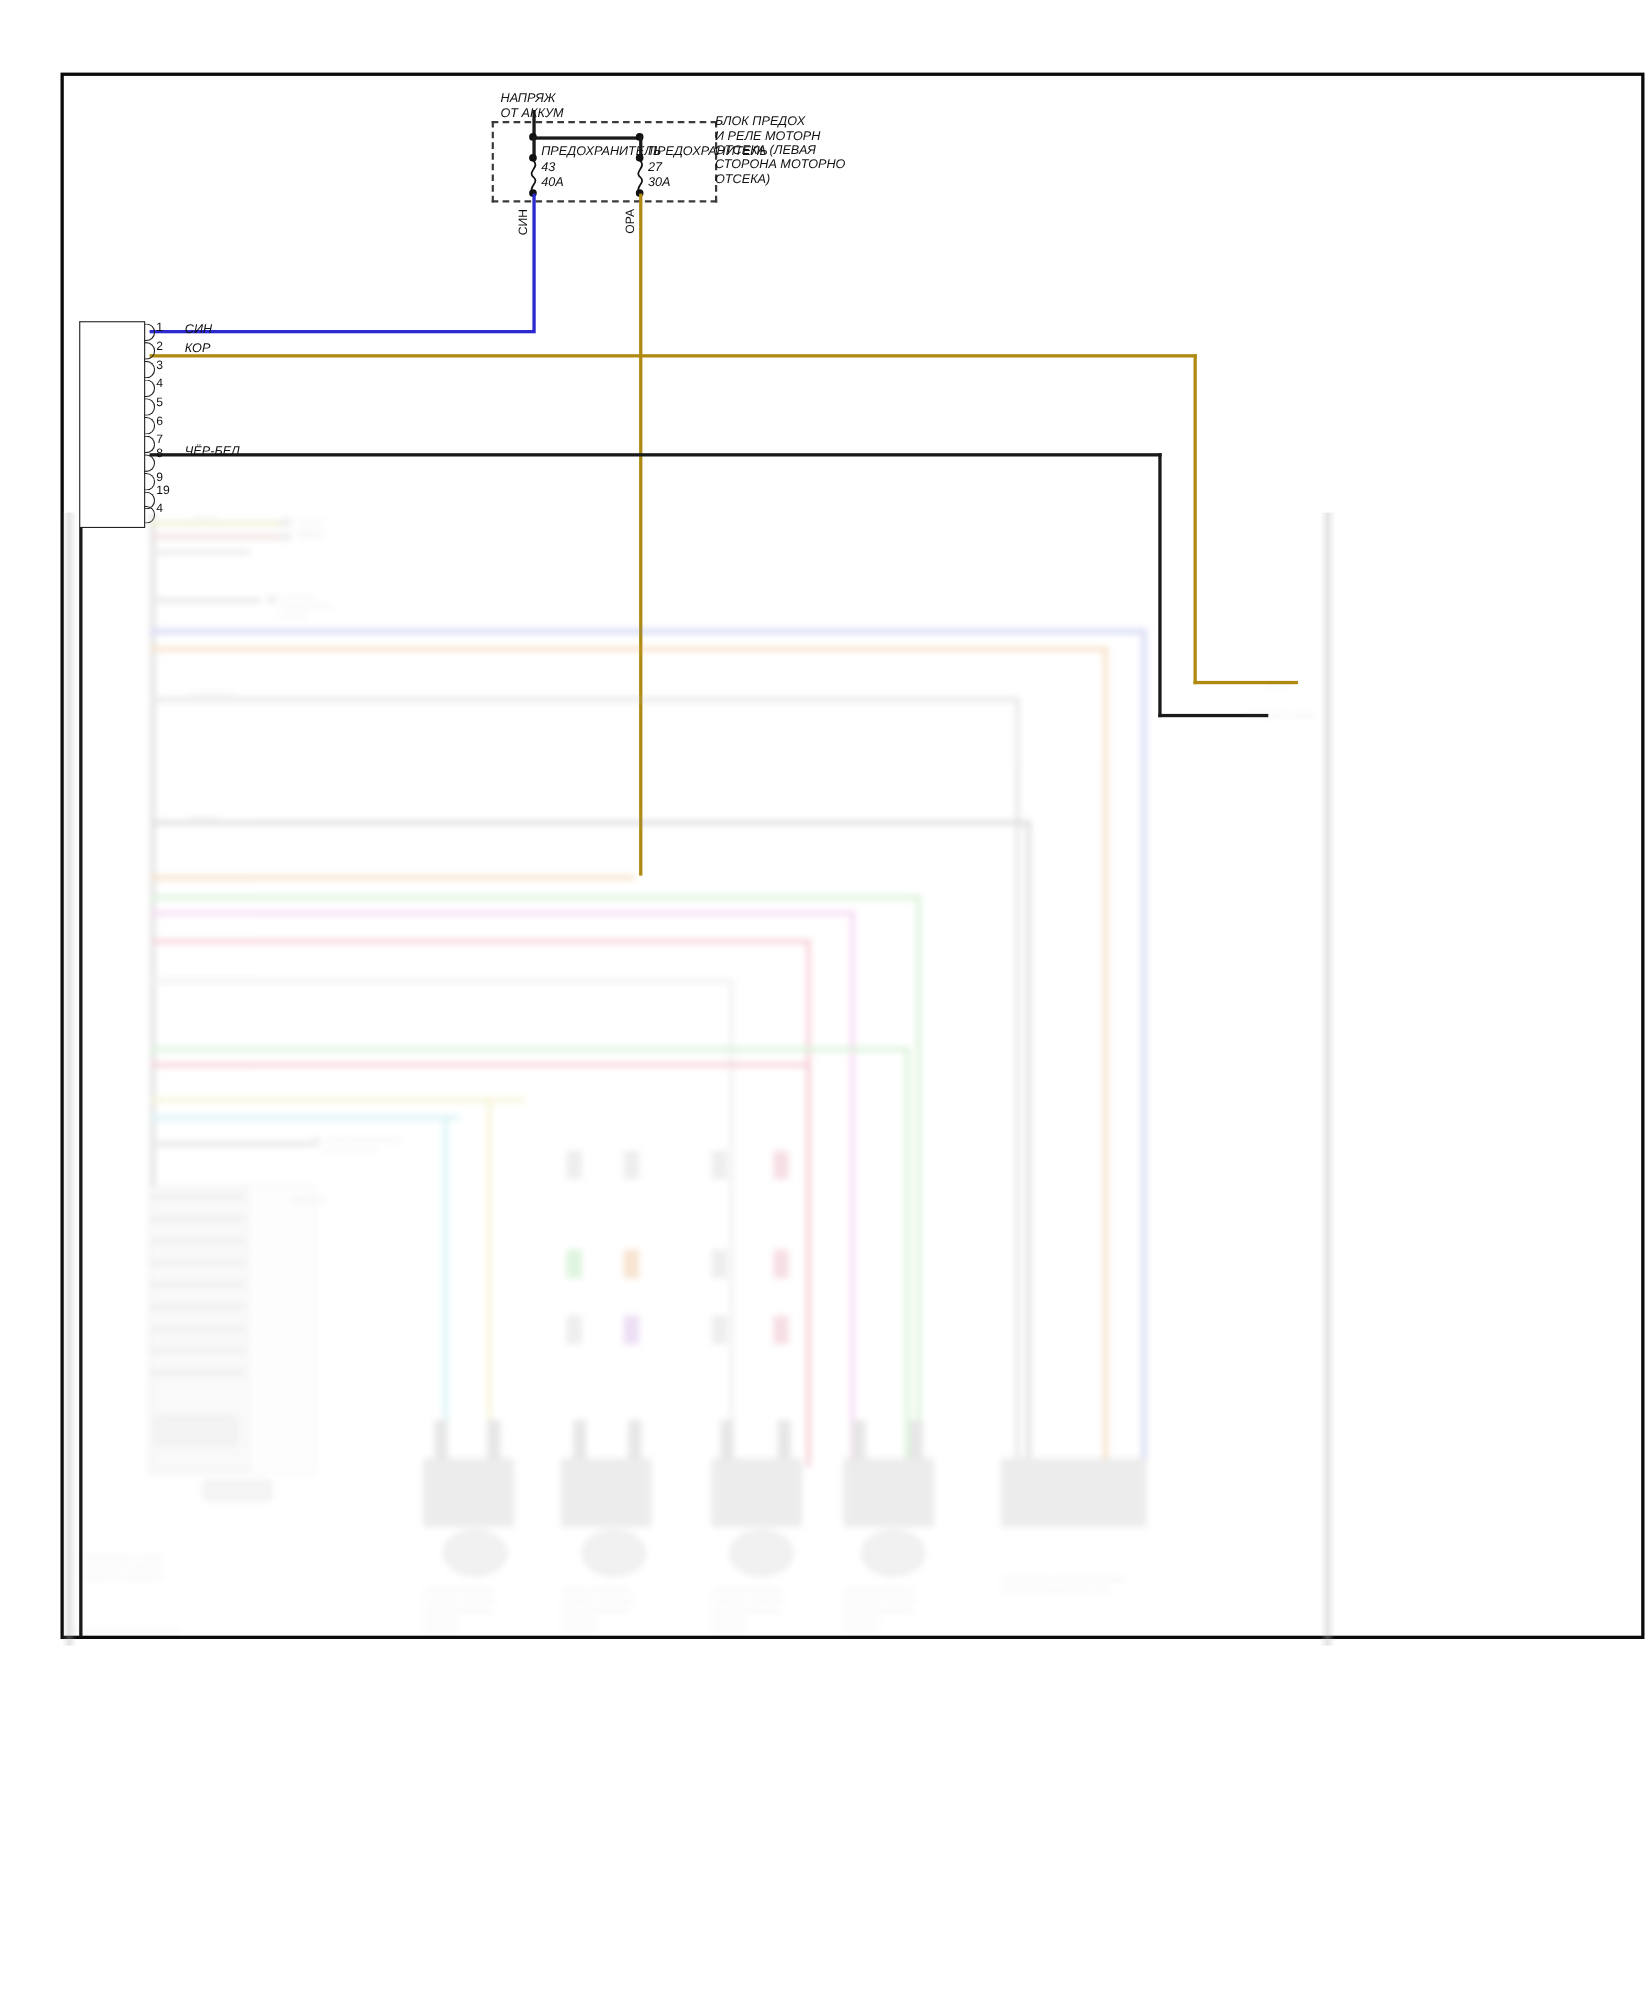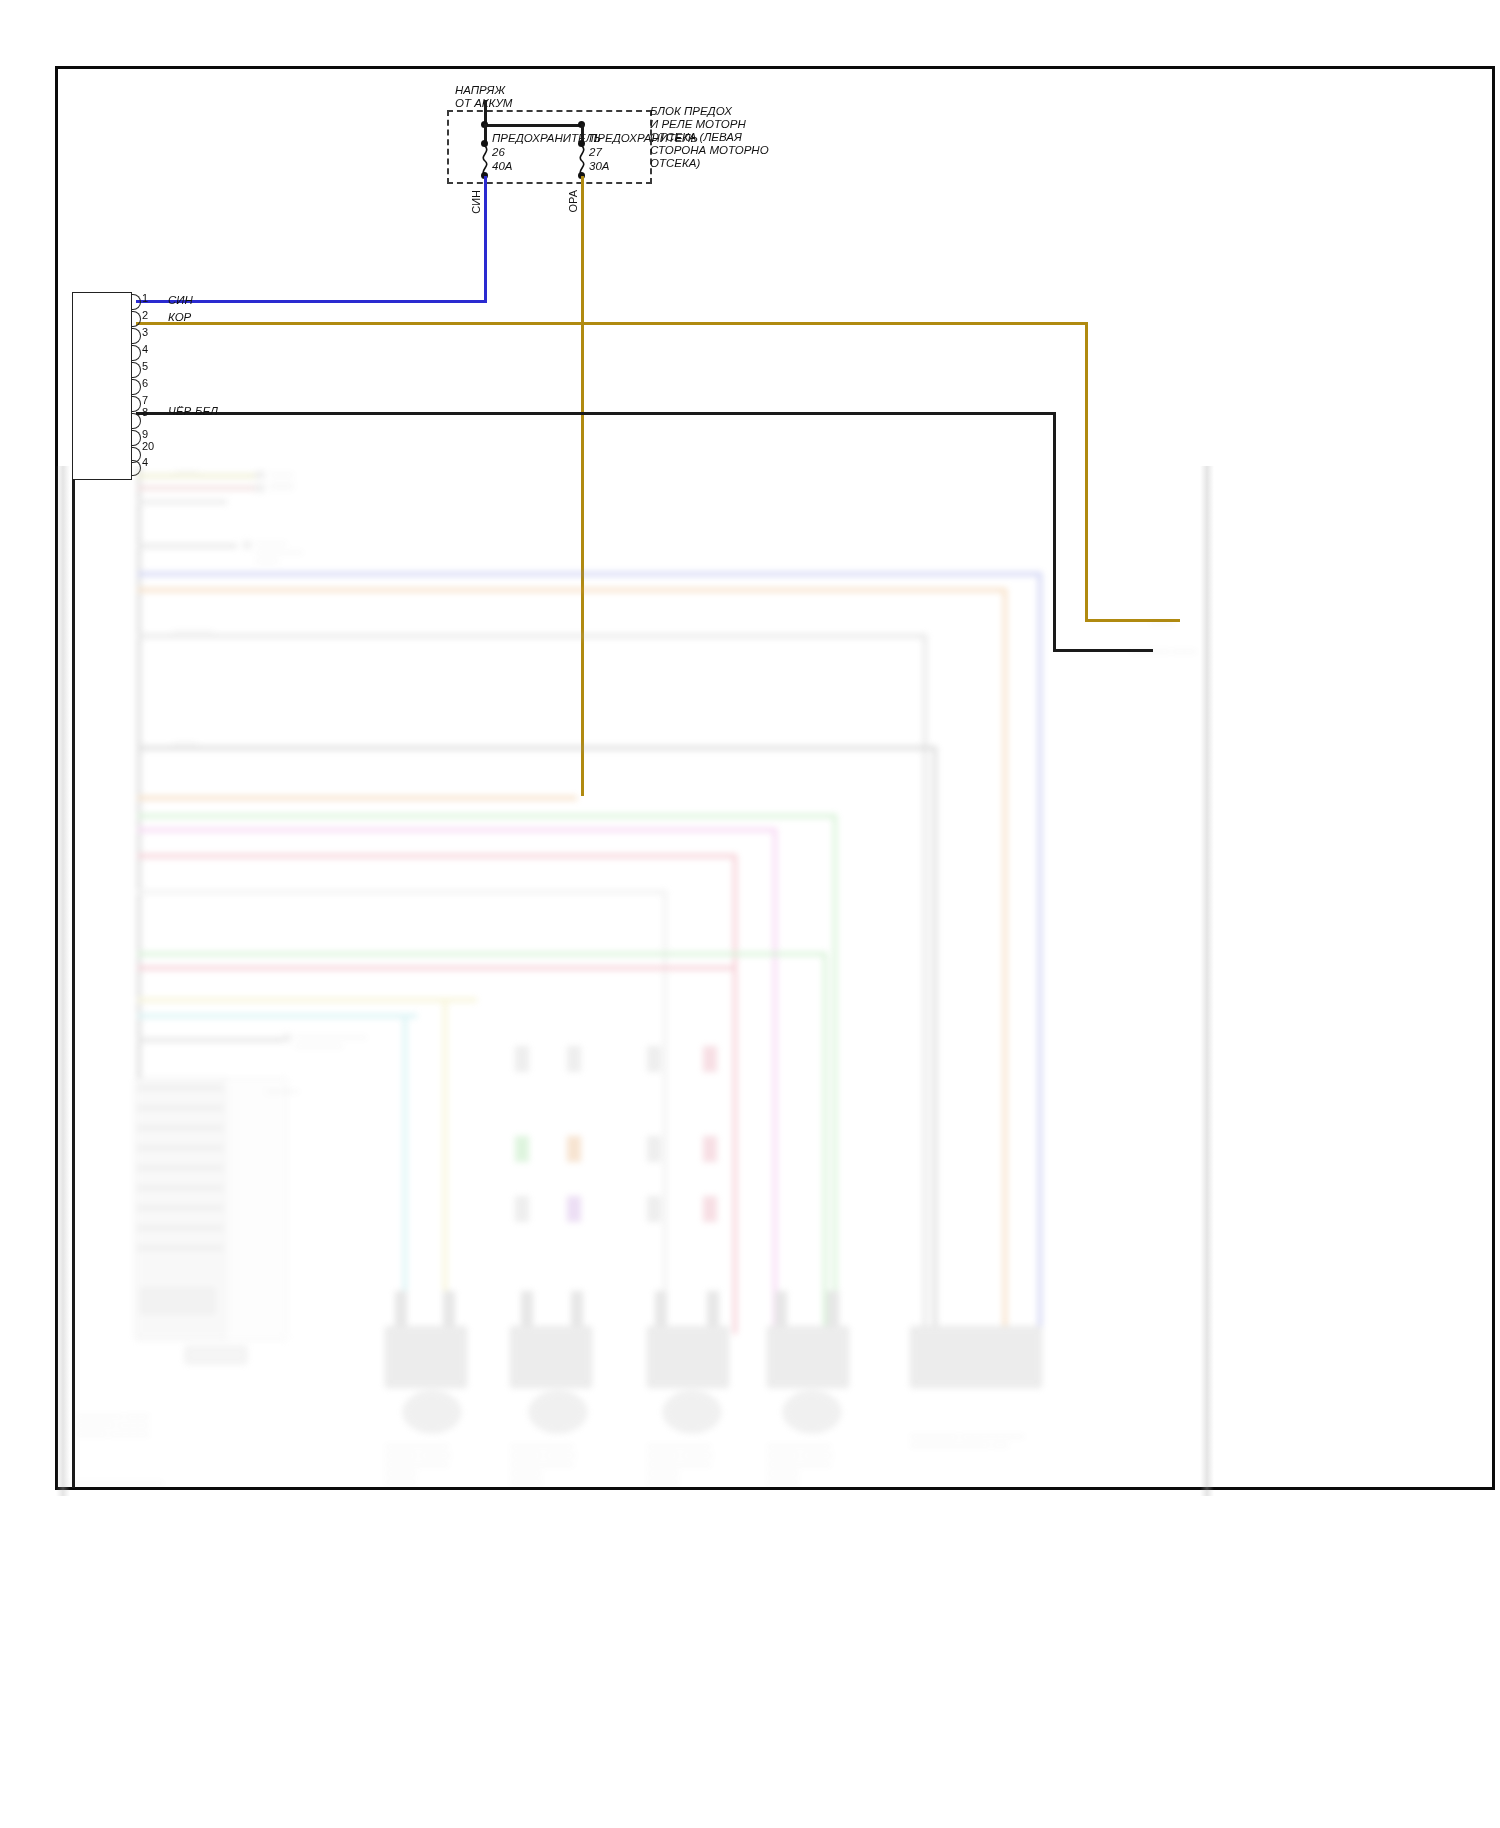--- a/index.html
+++ b/index.html
@@ -69,21 +69,21 @@
   <div class="dot" style="left:481px;top:121px;"></div>
   <div class="dot" style="left:578px;top:121px;"></div>
 
   <div class="wire v blk" style="left:484px;top:124px;height:20px;"></div>
   <div class="dot" style="left:481px;top:140px;"></div>
   <svg class="fusecoil" style="left:478px;top:146px;" viewBox="0 0 14 30">
     <path d="M7 0 C13 6 1 10 7 15 C13 20 1 24 7 30" stroke="#111" stroke-width="1.6" fill="none"></path>
   </svg>
   <div class="dot" style="left:481px;top:172px;"></div>
   <div class="lbl" style="left:492px;top:132px;">ПРЕДОХРАНИТЕЛЬ</div>
-  <div class="lbl" style="left:492px;top:146px;">26</div>
+  <div class="lbl" style="left:492px;top:146px;">43</div>
   <div class="lbl" style="left:492px;top:160px;">40А</div>
 
   <div class="wire v blk" style="left:581px;top:124px;height:20px;"></div>
   <div class="dot" style="left:578px;top:140px;"></div>
   <svg class="fusecoil" style="left:575px;top:146px;" viewBox="0 0 14 30">
     <path d="M7 0 C13 6 1 10 7 15 C13 20 1 24 7 30" stroke="#111" stroke-width="1.6" fill="none"></path>
   </svg>
   <div class="dot" style="left:578px;top:172px;"></div>
   <div class="lbl" style="left:589px;top:132px;">ПРЕДОХРАНИТЕЛЬ</div>
   <div class="lbl" style="left:589px;top:146px;">27</div>
@@ -132,21 +132,21 @@
   <div class="pin" style="left:142px;top:394px;">7</div>
 
   <div class="pinarc" style="left:131px;top:413px;"></div>
   <div class="pin" style="left:142px;top:406px;">8</div>
   <div class="lbl" style="left:168px;top:405px;">ЧЁР-БЕЛ</div>
 
   <div class="pinarc" style="left:131px;top:430px;"></div>
   <div class="pin" style="left:142px;top:428px;">9</div>
 
   <div class="pinarc" style="left:131px;top:447px;"></div>
-  <div class="pin" style="left:142px;top:440px;">20</div>
+  <div class="pin" style="left:142px;top:440px;">19</div>
 
   <div class="pinarc" style="left:131px;top:460px;"></div>
   <div class="pin" style="left:142px;top:456px;">4</div>
 
   <div id="blurwrap">
     <div id="blur">
 
       <div class="bw bv" style="left:82px;top:0px;height:620px;background:#9a9a9a;"></div>
 
       <div class="bw bh" style="left:82px;top:8px;width:120px;background:#cfcf7a;"></div>

